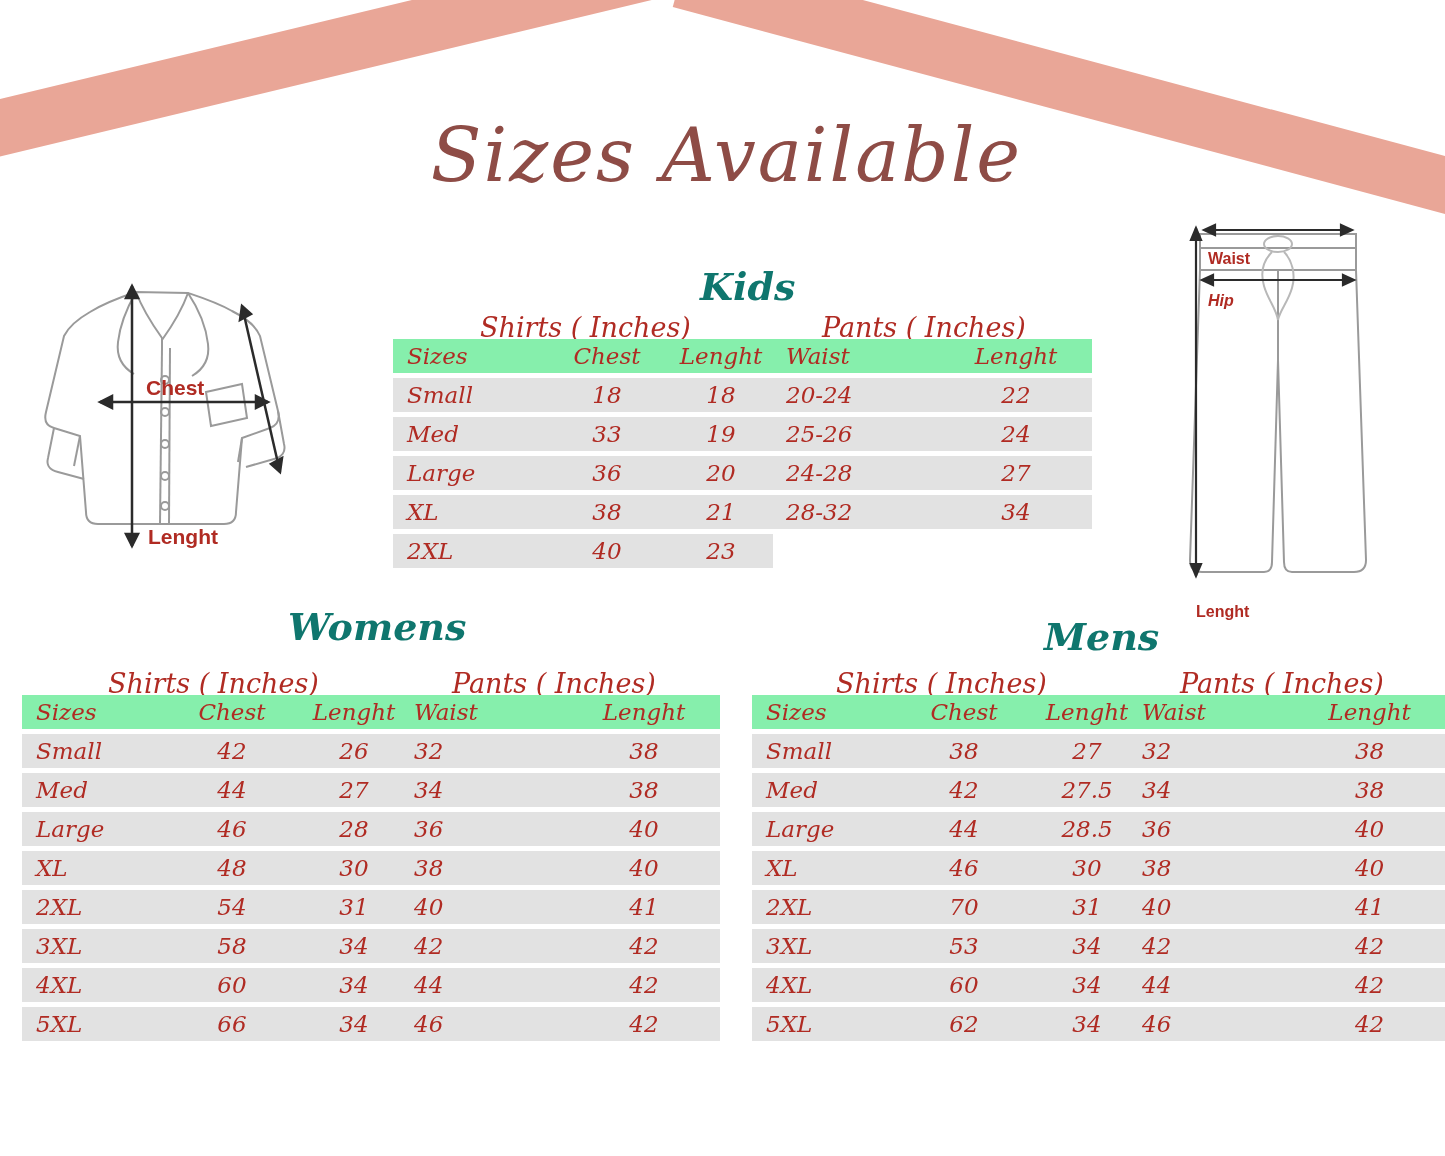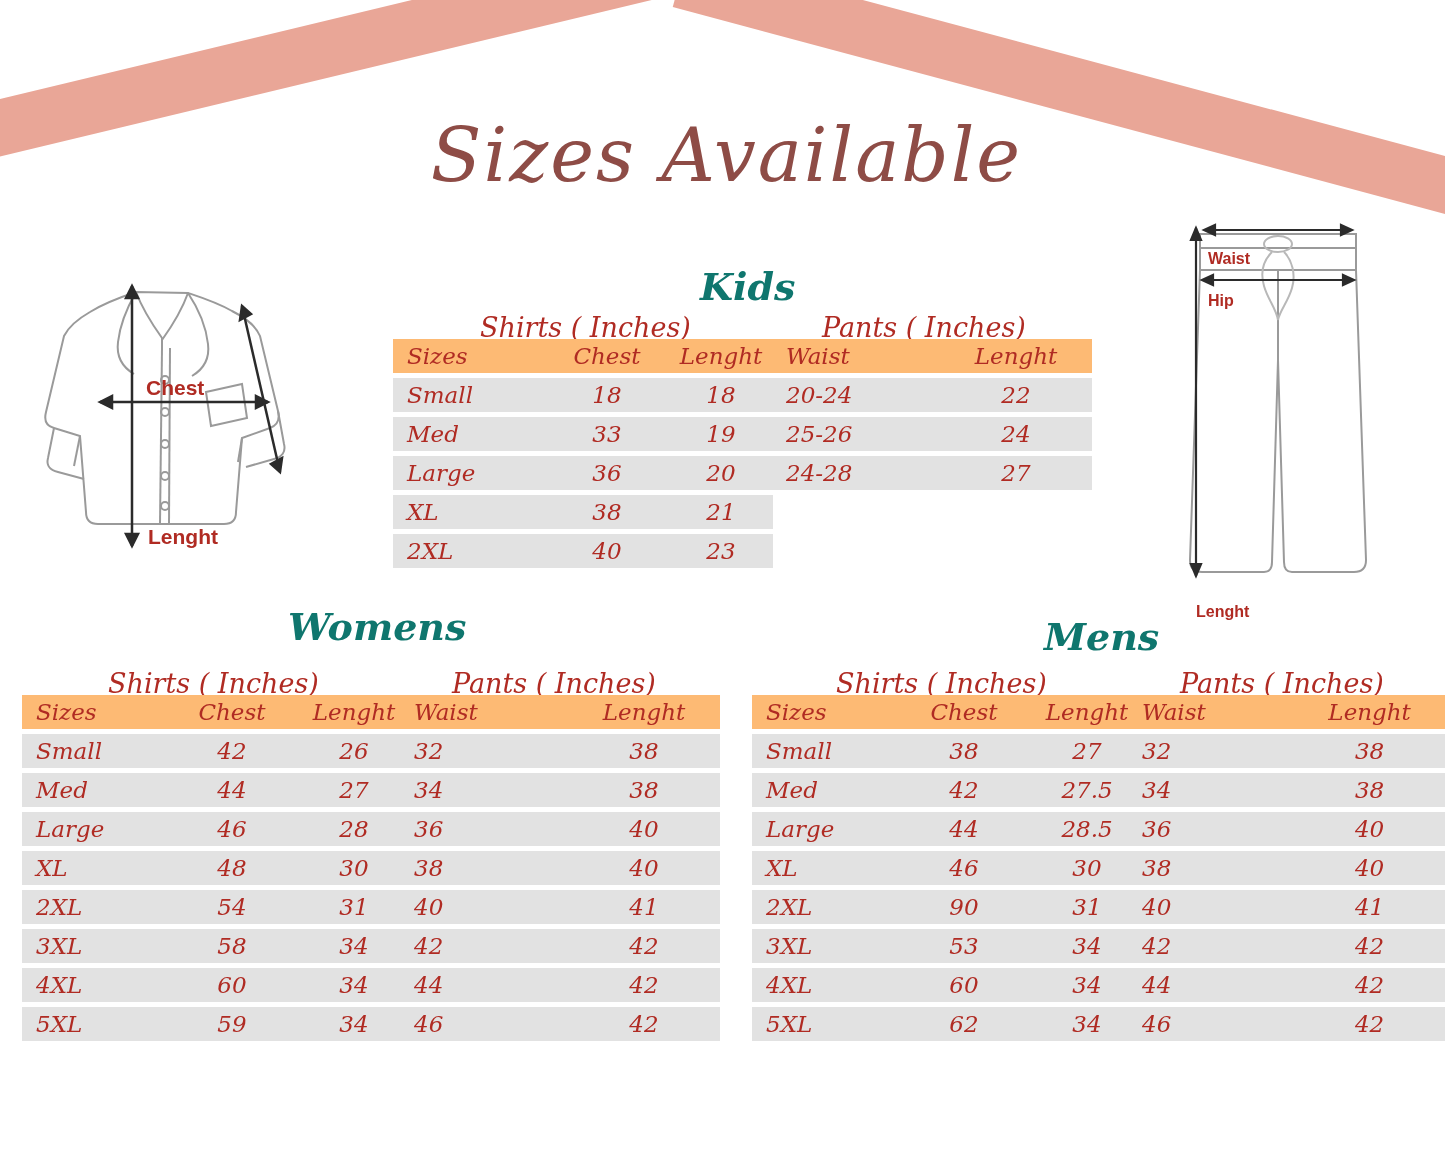--- a/index.html
+++ b/index.html
@@ -85,21 +85,21 @@
     color: #b02b23;
   }
   .size-table td, .size-table th {
     background: #e2e2e2;
     height: 34px;
     font-weight: normal;
     padding: 0 6px;
     white-space: nowrap;
   }
   .size-table thead th {
-    background: #fdba74;
+    background: #86efac;
     margin-left: 15px;
   }
   .size-table .c-label { text-align: left;  padding-left: 14px; }
   .size-table .c-num   { text-align: center; }
 
   .t-kids-shirts { left: 393px; top: 334px; }
   .t-kids-shirts td, .t-kids-shirts th { font-size: 23px; }
   .t-kids-shirts .col-size   { width: 132px; }
   .t-kids-shirts .col-chest  { width: 112px; }
   .t-kids-shirts .col-length { width: 92px; }
@@ -141,21 +141,21 @@
   .measure-label {
     position: absolute;
     font-family: "Liberation Sans", sans-serif;
     font-weight: bold;
     color: #b02b23;
     white-space: nowrap;
   }
   .lbl-chest  { left: 146px; top: 376px; font-size: 21px; }
   .lbl-length { left: 148px; top: 525px; font-size: 21px; }
   .lbl-waist  { left: 1208px; top: 250px; font-size: 16px; }
-  .lbl-hip    { left: 1208px; top: 292px; font-size: 16px; }
+  .lbl-hip    { left: 1208px; top: 292px; font-size: 16px; font-style: italic; }
   .lbl-plen   { left: 1196px; top: 603px; font-size: 16px; }
 </style>
 </head>
 <body>
 
 <div class="ribbon ribbon-left"></div>
 <div class="ribbon ribbon-right"></div>
 
 <div class="main-title">Sizes Available</div>
 
@@ -297,20 +297,24 @@
       <td class="c-num">22</td>
     </tr>
     <tr>
       <td class="c-label">25-26</td>
       <td class="c-num">24</td>
     </tr>
     <tr>
       <td class="c-label">24-28</td>
       <td class="c-num">27</td>
     </tr>
+    <tr>
+      <td class="c-label">28-32</td>
+      <td class="c-num">34</td>
+    </tr>
   </tbody>
 </table>
 
 <div class="group-title" style="left:288px; top:604px;">Womens</div>
 
 <div class="table-caption" style="left:108px; top:648px;">Shirts ( Inches)</div>
 <table class="size-table t-womens-shirts">
   <thead>
     <tr>
       <th class="c-label col-size">Sizes</th>
@@ -349,21 +353,21 @@
       <td class="c-num">58</td>
       <td class="c-num">34</td>
     </tr>
     <tr>
       <td class="c-label">4XL</td>
       <td class="c-num">60</td>
       <td class="c-num">34</td>
     </tr>
     <tr>
       <td class="c-label">5XL</td>
-      <td class="c-num">59</td>
+      <td class="c-num">66</td>
       <td class="c-num">34</td>
     </tr>
   </tbody>
 </table>
 
 <div class="table-caption" style="left:452px; top:648px;">Pants ( Inches)</div>
 <table class="size-table t-womens-pants">
   <thead>
     <tr>
       <th class="c-label col-waist">Waist</th>
@@ -433,21 +437,21 @@
       <td class="c-num">44</td>
       <td class="c-num">28.5</td>
     </tr>
     <tr>
       <td class="c-label">XL</td>
       <td class="c-num">46</td>
       <td class="c-num">30</td>
     </tr>
     <tr>
       <td class="c-label">2XL</td>
-      <td class="c-num">90</td>
+      <td class="c-num">70</td>
       <td class="c-num">31</td>
     </tr>
     <tr>
       <td class="c-label">3XL</td>
       <td class="c-num">53</td>
       <td class="c-num">34</td>
     </tr>
     <tr>
       <td class="c-label">4XL</td>
       <td class="c-num">60</td>

